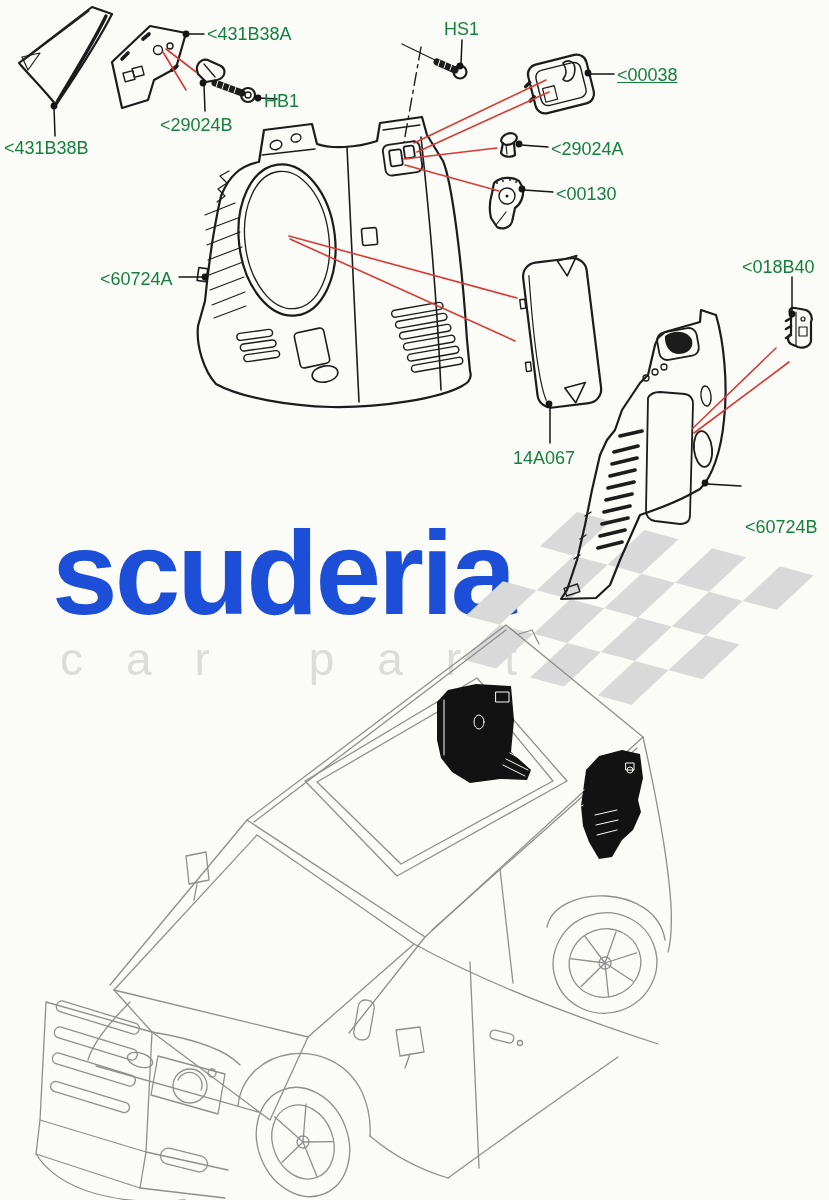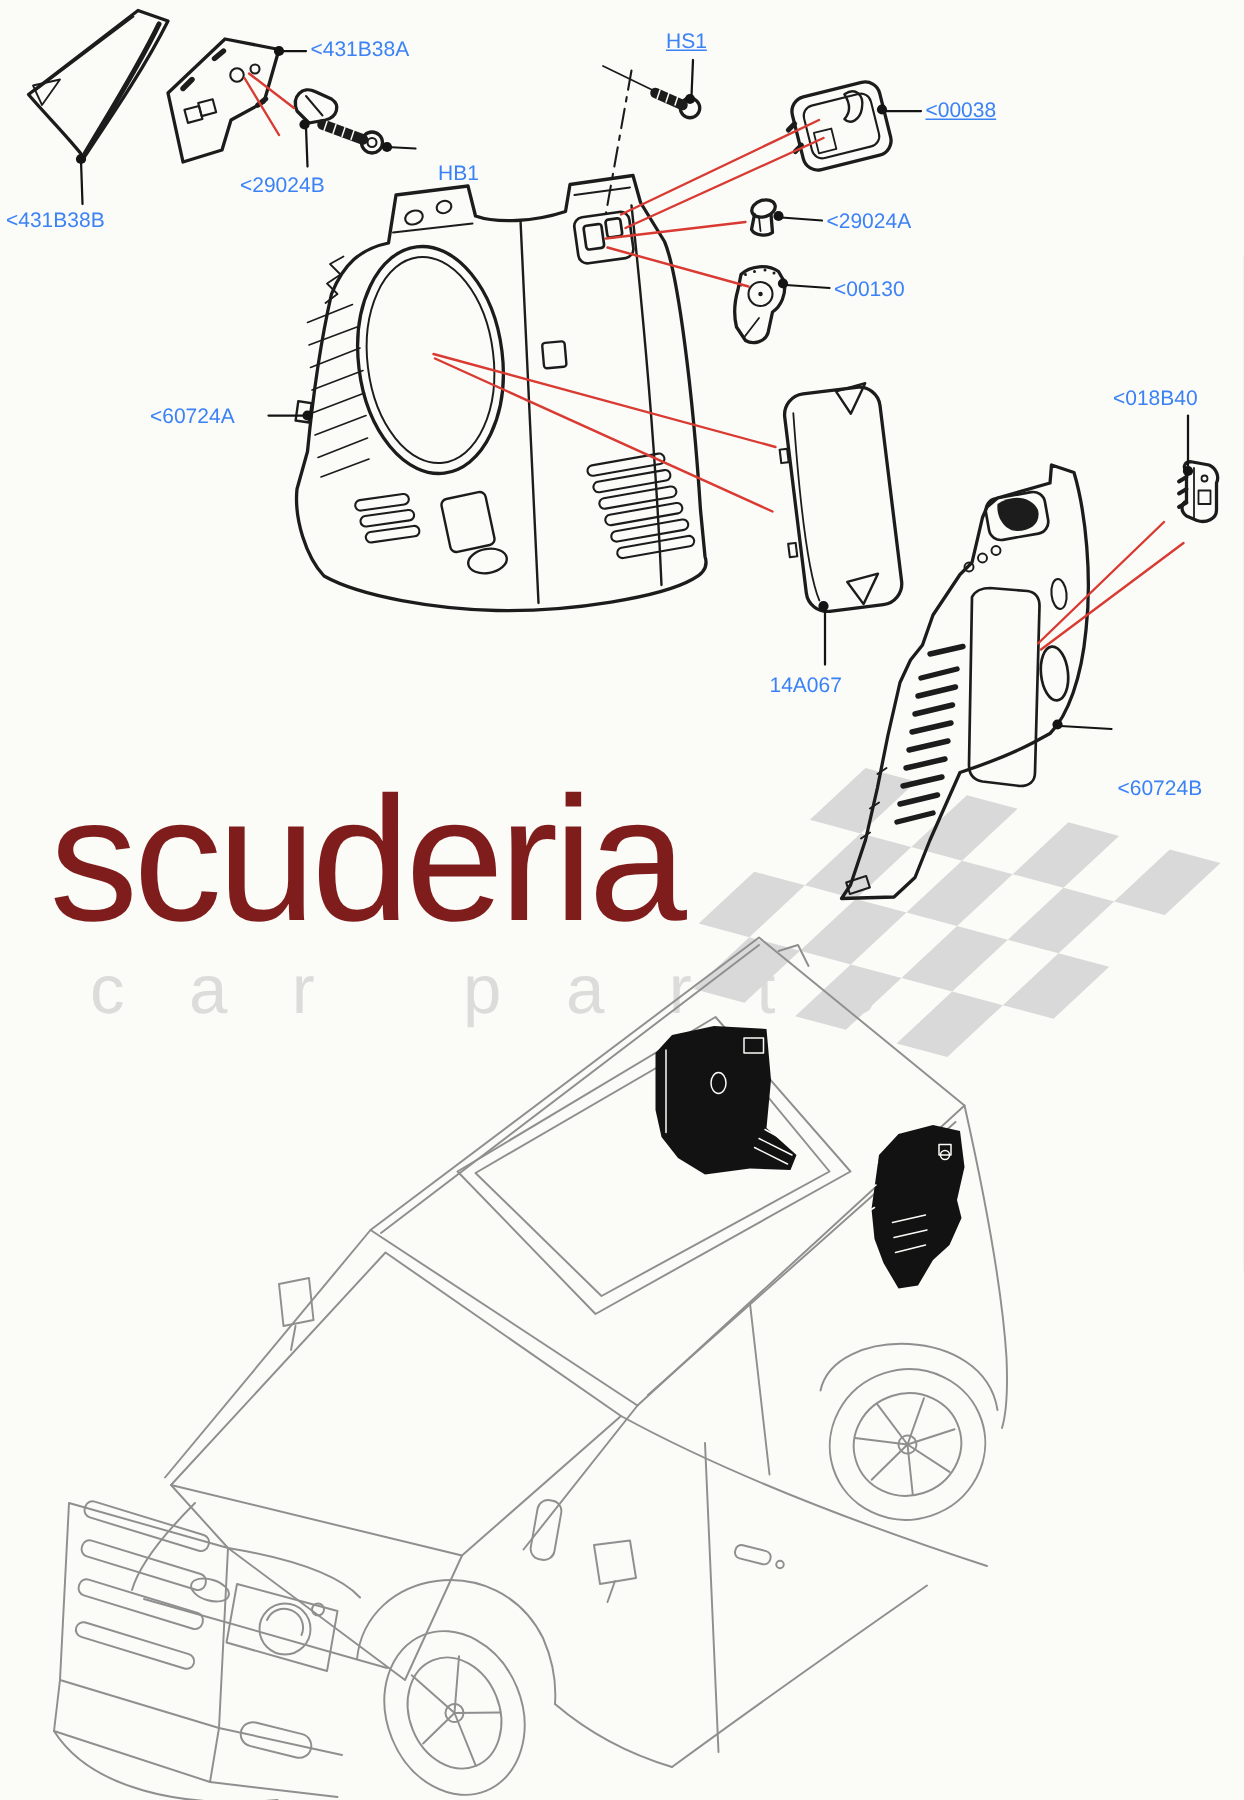--- a/index.html
+++ b/index.html
@@ -5,34 +5,34 @@
   html,body{margin:0;padding:0;background:#e9e9e9;}
   .canvas{
     position:relative;
     width:829px;height:1200px;
     margin:0 auto;
     background:#fbfbf7;
     overflow:hidden;
     font-family:"Liberation Sans", sans-serif;
   }
   .wm-brand{
-    position:absolute;left:33px;top:514px;
-    font-size:118px;font-weight:normal;letter-spacing:-3px;
-    color:#7f1d1d;line-height:1;user-select:none;
+    position:absolute;left:52px;top:514px;
+    font-size:118px;font-weight:bold;letter-spacing:-3px;
+    color:#1d4ed8;line-height:1;user-select:none;
   }
   .wm-tagline{
     position:absolute;left:60px;top:636px;
     font-size:46px;font-weight:normal;letter-spacing:43px;
     color:#dcdcda;line-height:1;user-select:none;
   }
   svg.diagram{position:absolute;left:0;top:0;}
   .part-label{
     position:absolute;
-    color:#3b82f6;
-    font-size:14px;
+    color:#15803d;
+    font-size:18px;
     line-height:1;
     white-space:nowrap;
     cursor:pointer;
   }
 </style>
 </head>
 <body>
 
 <div class="canvas">
 
@@ -329,22 +329,22 @@
       <path d="M792,277 L792,311"></path>        
         <circle cx="792" cy="314" r="3.4" fill="#141414" stroke="none"></circle>
       <path d="M707,484 L741,486"></path>        
         <circle cx="705" cy="483" r="3.4" fill="#141414" stroke="none"></circle>
     </g>
   </svg>
 
   <div class="part-label" style="left:207px;top:25px;">&lt;431B38A</div>
   <div class="part-label" style="left:4px;top:139px;">&lt;431B38B</div>
   <div class="part-label" style="left:160px;top:116px;text-align:right;">&lt;29024B</div>
-  <div class="part-label" style="left:292px;top:92px;margin-top:16px;">HB1</div>
-  <div class="part-label" style="left:444px;top:20px;text-decoration:underline;">HS1</div>
+  <div class="part-label" style="left:264px;top:92px;">HB1</div>
+  <div class="part-label" style="left:444px;top:20px;">HS1</div>
   <div class="part-label" style="left:617px;top:66px;text-decoration:underline;">&lt;00038</div>
   <div class="part-label" style="left:551px;top:140px;">&lt;29024A</div>
   <div class="part-label" style="left:556px;top:185px;text-align:right;">&lt;00130</div>
   <div class="part-label" style="left:100px;top:270px;">&lt;60724A</div>
   <div class="part-label" style="left:513px;top:449px;">14A067</div>
   <div class="part-label" style="left:742px;top:258px;">&lt;018B40</div>
   <div class="part-label" style="left:745px;top:479px;margin-top:39px;">&lt;60724B</div>
 
 </div>
 

